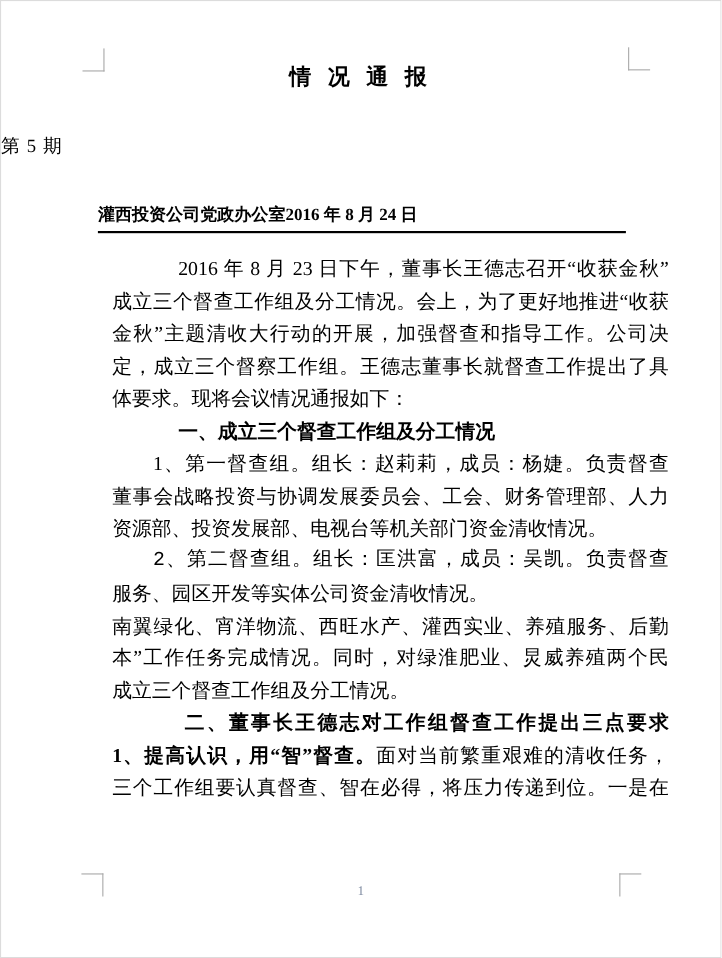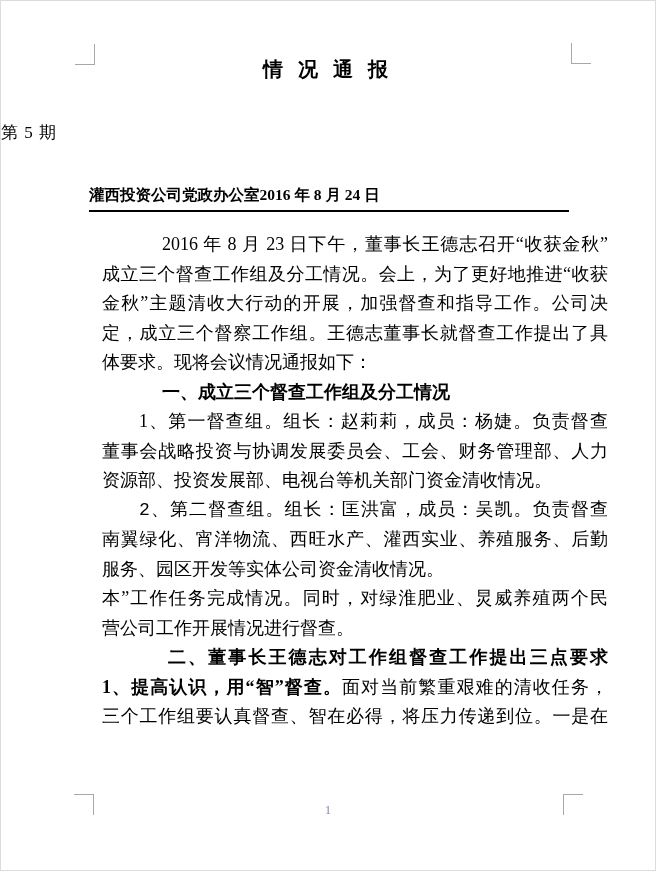--- a/index.html
+++ b/index.html
@@ -85,24 +85,24 @@
       <div class="line justify" style="padding-left: 60px;"><span>2016 年 8 月 23 日下午，董事长王德志召开“收获金秋”</span></div>
       <div class="line justify"><span>成立三个督查工作组及分工情况。会上，为了更好地推进“收获</span></div>
       <div class="line justify"><span>金秋”主题清收大行动的开展，加强督查和指导工作。公司决</span></div>
       <div class="line justify"><span>定，成立三个督察工作组。王德志董事长就督查工作提出了具</span></div>
       <div class="line"><span>体要求。现将会议情况通报如下：</span></div>
       <div class="line" style="padding-left: 60px;"><b>一、成立三个督查工作组及分工情况</b></div>
       <div class="line justify" style="padding-left: 37px;"><span>1、第一督查组。组长：赵莉莉，成员：杨婕。负责督查</span></div>
       <div class="line justify"><span>董事会战略投资与协调发展委员会、工会、财务管理部、人力</span></div>
       <div class="line"><span>资源部、投资发展部、电视台等机关部门资金清收情况。</span></div>
       <div class="line justify" style="padding-left: 37px; font-family: Liberation Mono, monospace;"><span>2、第二督查组。组长：匡洪富，成员：吴凯。负责督查</span></div>
+      <div class="line"><span>服务、园区开发等实体公司资金清收情况。</span></div>
       <div class="line justify"><span>南翼绿化、宵洋物流、西旺水产、灌西实业、养殖服务、后勤</span></div>
-      <div class="line"><span>服务、园区开发等实体公司资金清收情况。</span></div>
       <div class="line justify"><span>本”工作任务完成情况。同时，对绿淮肥业、炅威养殖两个民</span></div>
-      <div class="line"><span>营公司工作开展情况进行督查。</span></div>
+      <div class="line"><span>成立三个督查工作组及分工情况。</span></div>
       <div class="line justify" style="padding-left: 66px;"><b>二、董事长王德志对工作组督查工作提出三点要求</b></div>
       <div class="line justify"><b>1、提高认识，用“智”督查。</b><span>面对当前繁重艰难的清收任务，</span></div>
       <div class="line justify"><span>三个工作组要认真督查、智在必得，将压力传递到位。一是在</span></div>
     </div>
 
   <div class="pagenum">1</div>
 
 </div>
 
 </body></html>

